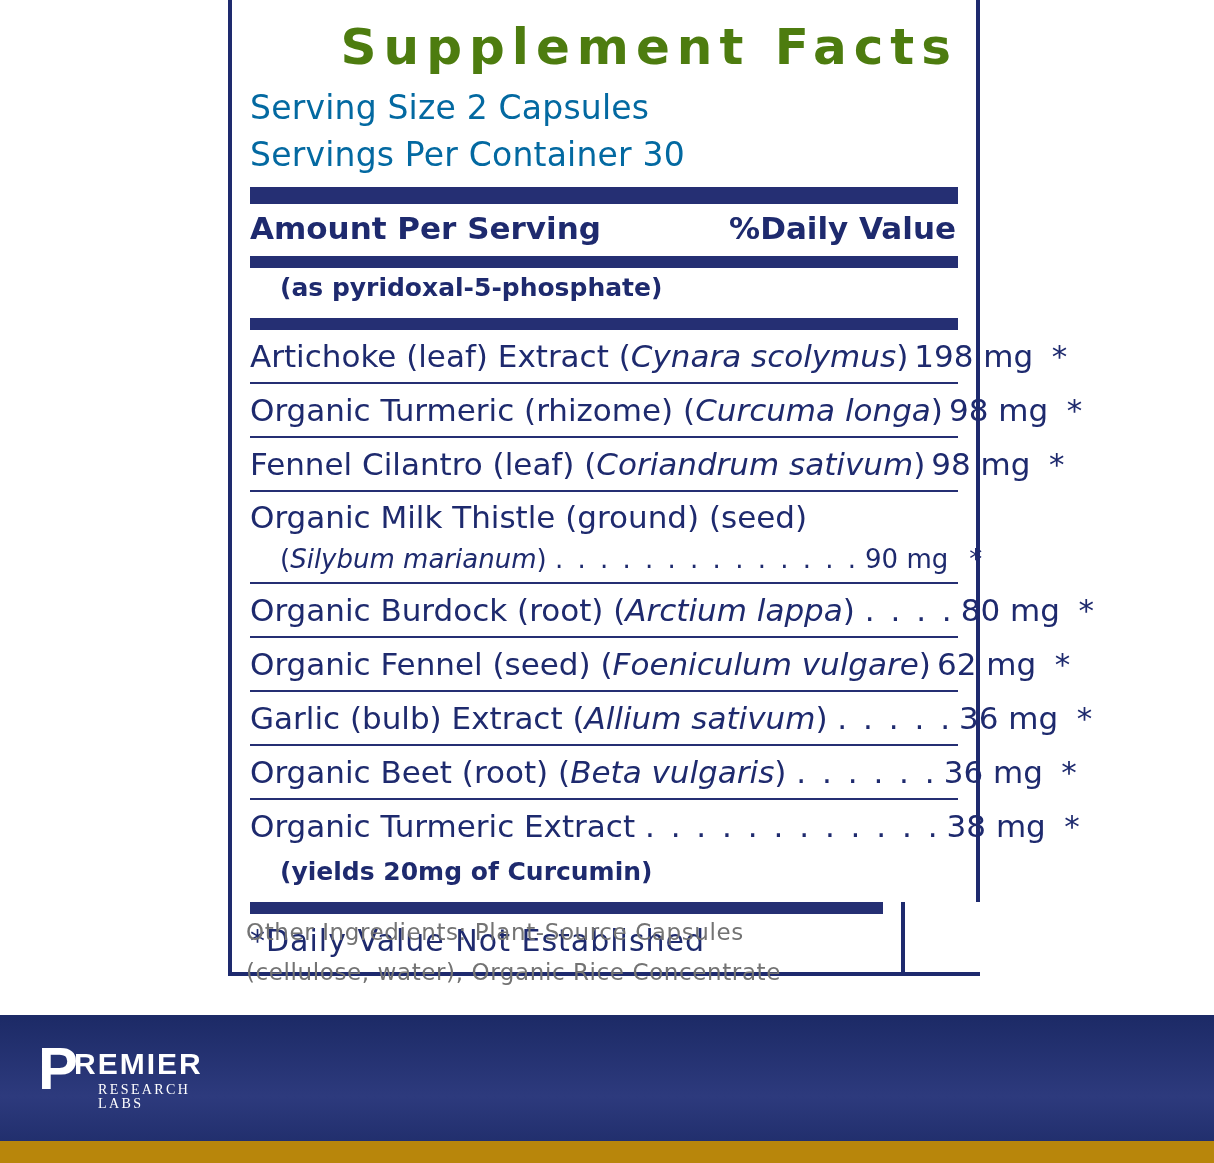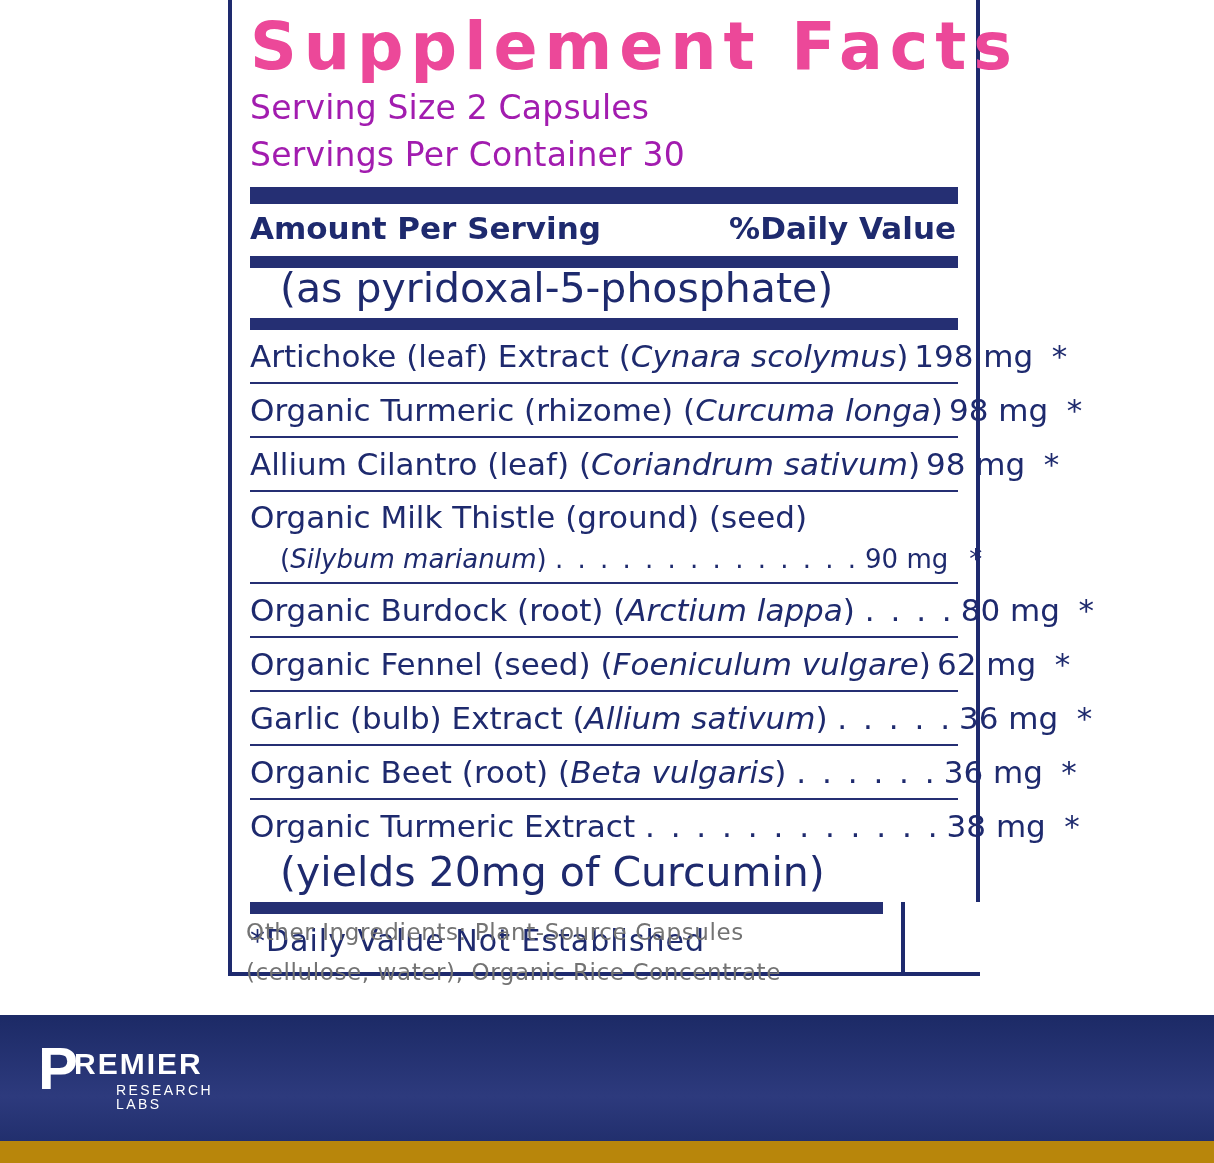--- a/index.html
+++ b/index.html
@@ -27,34 +27,34 @@
     border-right: 4px solid #1e2a6e;
     border-bottom: 4px solid #1e2a6e;
     padding: 0;
   }
 
   .inner {
     padding: 8px 18px 0 18px;
   }
 
   #title {
-    font-size: 65px;
+    font-size: 50px;
     line-height: 66px;
     font-weight: bold;
     letter-spacing: 7px;
-    text-align: left;
-    color: #ec4899;
+    text-align: right;
+    color: #4d7c0f;
     margin: 6px 0 4px 0;
     white-space: nowrap;
   }
 
   .serving-line {
     font-size: 33px;
     line-height: 47px;
-    color: #a21caf;
+    color: #0369a1;
     letter-spacing: 0.2px;
   }
 
   .bar-thick {
     height: 17px;
     background: #252f73;
     margin-top: 9px;
   }
   .bar-med {
     height: 12px;
@@ -91,24 +91,25 @@
     flex: 0 0 auto;
     padding-left: 6px;
     white-space: nowrap;
   }
   .ing-dv {
     flex: 0 0 34px;
     text-align: right;
     white-space: nowrap;
   }
   .ing-sub {
-    font-size: 41px;
+    font-size: 25px;
     line-height: 40px;
     padding-left: 30px;
     padding-bottom: 6px;
+    font-weight: bold;
   }
   .dots {
     letter-spacing: 3px;
   }
   em {
     font-style: italic;
   }
 
   .two-line {
     display: block;
@@ -196,22 +197,21 @@
     letter-spacing: 2px;
     font-family: "Liberation Sans", sans-serif;
   }
   #logo .sub {
     position: absolute;
     left: 60px;
     top: 40px;
     font-size: 14px;
     line-height: 14px;
     letter-spacing: 2.4px;
-    font-family: Liberation Sans, sans-serif;
-    margin-left: 18px;
+    font-family: Liberation Serif, serif;
   }
 </style>
 </head>
 <body>
 
 <div id="panel">
   <div class="inner">
 
     <div id="title">Supplement Facts</div>
 
@@ -239,21 +239,21 @@
     <div class="rule"></div>
 
     <div class="ing-row">
       <span class="ing-main"><span>Organic Turmeric (rhizome) (</span><em>Curcuma longa</em><span>)</span><span class="dots"></span></span>
       <span class="ing-amt">98 mg</span>
       <span class="ing-dv">*</span>
     </div>
     <div class="rule"></div>
 
     <div class="ing-row">
-      <span class="ing-main"><span>Allium Cilantro (leaf) (</span><em>Coriandrum sativum</em><span>)</span><span class="dots"></span></span>
+      <span class="ing-main"><span>Fennel Cilantro (leaf) (</span><em>Coriandrum sativum</em><span>)</span><span class="dots"></span></span>
       <span class="ing-amt">98 mg</span>
       <span class="ing-dv">*</span>
     </div>
     <div class="rule"></div>
 
     <div class="two-line">
       <div class="l1">Organic Milk Thistle (ground) (seed)</div>
       <div class="l2">
         <span class="ing-main"><span>(</span><em>Silybum marianum</em><span>)</span> <span class="dots">. . . . . . . . . . . . . .</span></span>
         <span class="ing-amt">90 mg</span>

